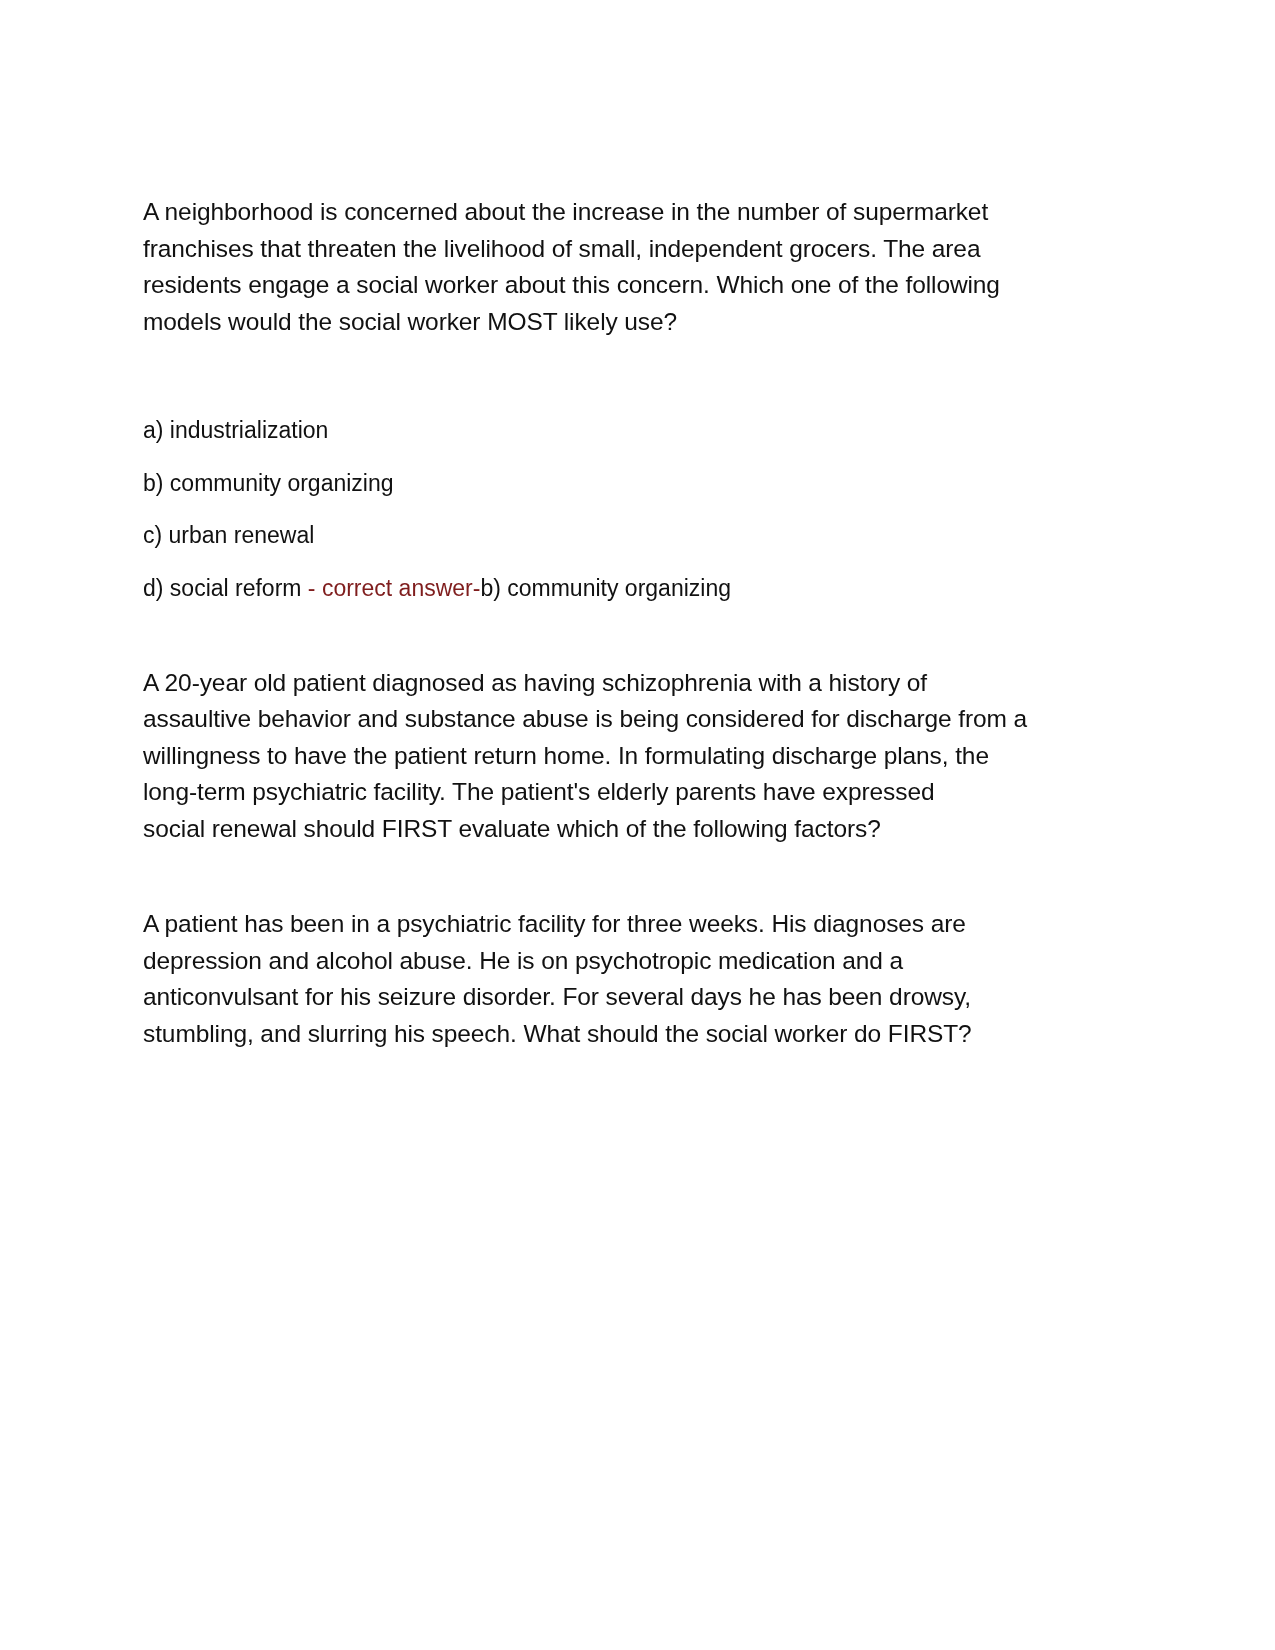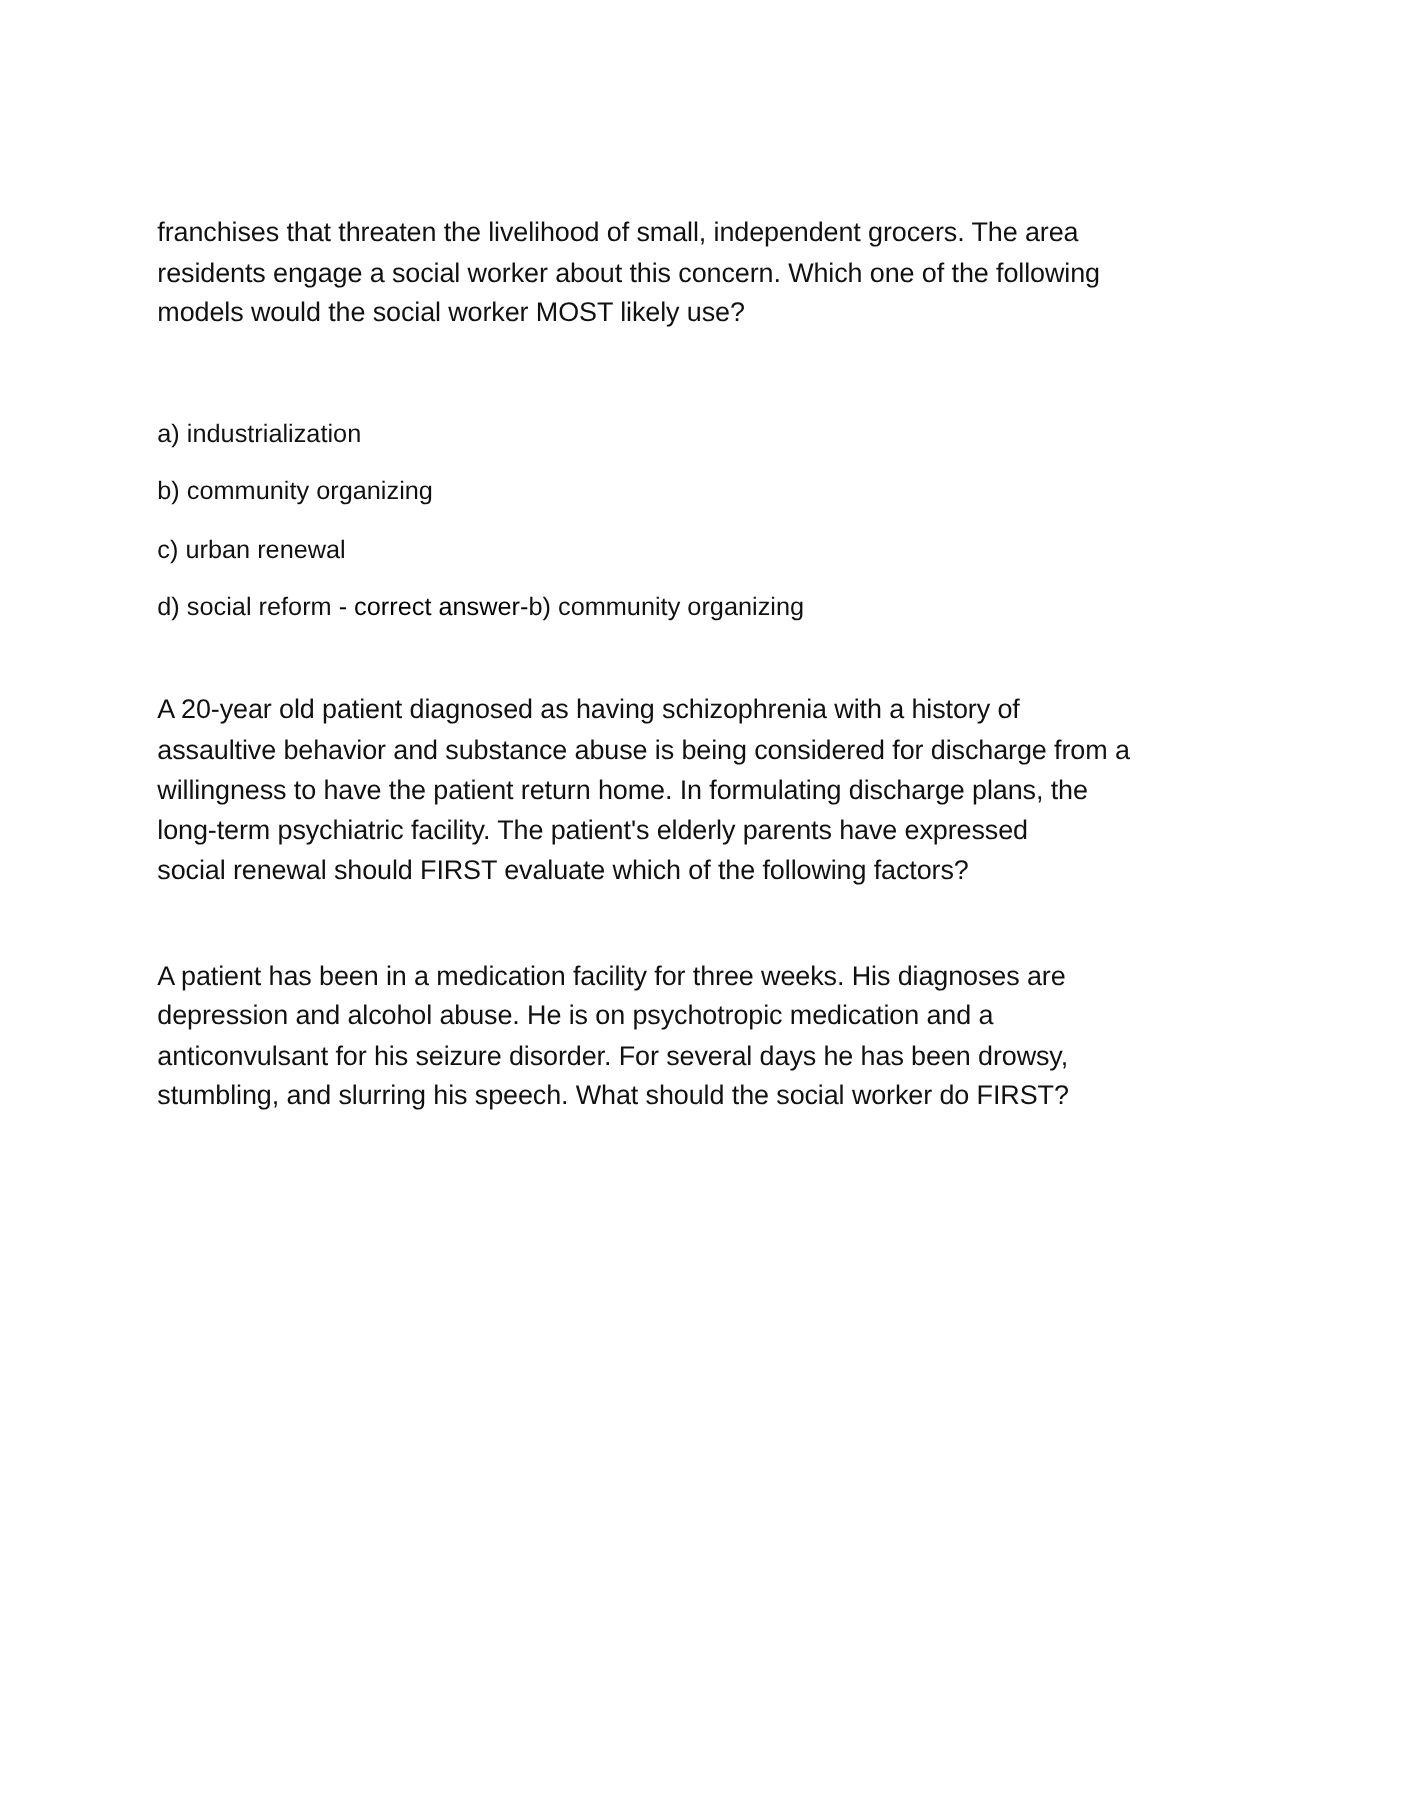--- a/index.html
+++ b/index.html
@@ -2,31 +2,32 @@
 <html><head>
 <meta charset="utf-8">
 <style>
   html, body { margin: 0; padding: 0; background: #ffffff; }
   body { width: 1275px; height: 1650px; position: relative; overflow: hidden;
          font-family: "Liberation Sans", "DejaVu Sans", sans-serif; color: #111111; }
   .page { position: absolute; left: 143px; top: 194px; width: 940px; }
   .para { font-size: 24.5px; line-height: 36.5px; margin: 0; letter-spacing: -0.1px; }
   .opts { margin-top: 72px; }
   .opt { font-size: 23px; line-height: 36px; margin: 0 0 16.5px 0; }
-  .red { color: #000000; }
+  .red { color: #7f1d1d; }
   .q2 { margin-top: 59px; }
   .q3 { margin-top: 59px; }
 </style>
 </head>
 <body>
 
 <div class="page">
 
   <div>
     <div class="para">
+      <div>A neighborhood is concerned about the increase in the number of supermarket</div>
       <div>franchises that threaten the livelihood of small, independent grocers. The area</div>
       <div>residents engage a social worker about this concern. Which one of the following</div>
       <div>models would the social worker MOST likely use?</div>
     </div>
     <div class="opts">
       <p class="opt">a) industrialization</p>
       <p class="opt">b) community organizing</p>
       <p class="opt">c) urban renewal</p>
       <p class="opt"><span>d) social reform</span><span class="red"> - correct answer-</span><span>b) community organizing</span></p>
     </div>
@@ -37,20 +38,20 @@
       <div>A 20-year old patient diagnosed as having schizophrenia with a history of</div>
       <div>assaultive behavior and substance abuse is being considered for discharge from a</div>
       <div>willingness to have the patient return home. In formulating discharge plans, the</div>
       <div>long-term psychiatric facility. The patient's elderly parents have expressed</div>
       <div>social renewal should FIRST evaluate which of the following factors?</div>
     </div>
   </div>
 
   <div class="q3">
     <div class="para">
-      <div>A patient has been in a medication facility for three weeks. His diagnoses are</div>
+      <div>A patient has been in a psychiatric facility for three weeks. His diagnoses are</div>
       <div>depression and alcohol abuse. He is on psychotropic medication and a</div>
       <div>anticonvulsant for his seizure disorder. For several days he has been drowsy,</div>
       <div>stumbling, and slurring his speech. What should the social worker do FIRST?</div>
     </div>
   </div>
 
 </div>
 
 </body></html>

